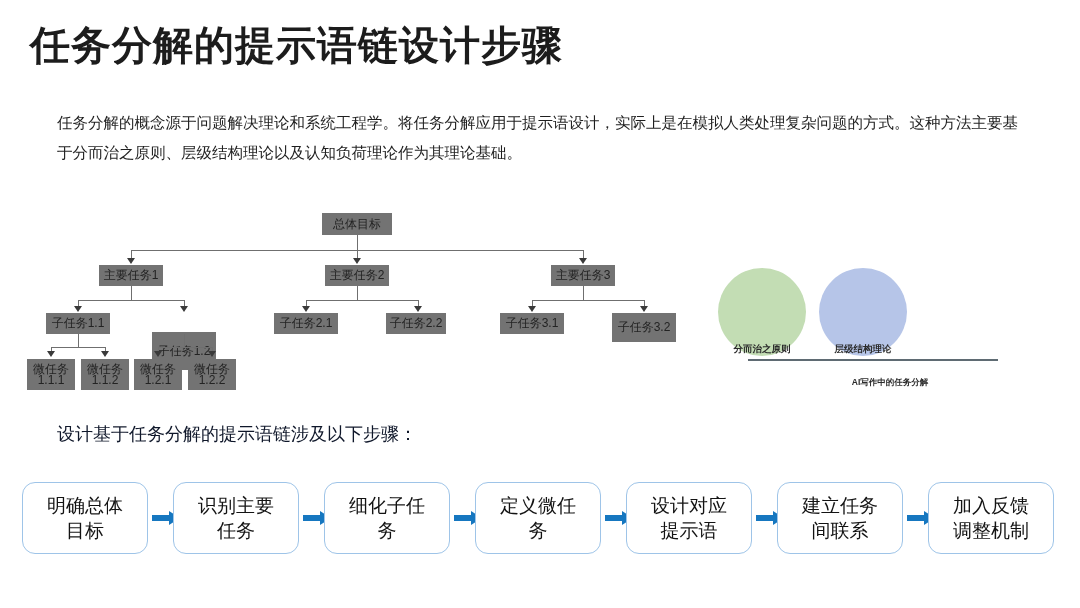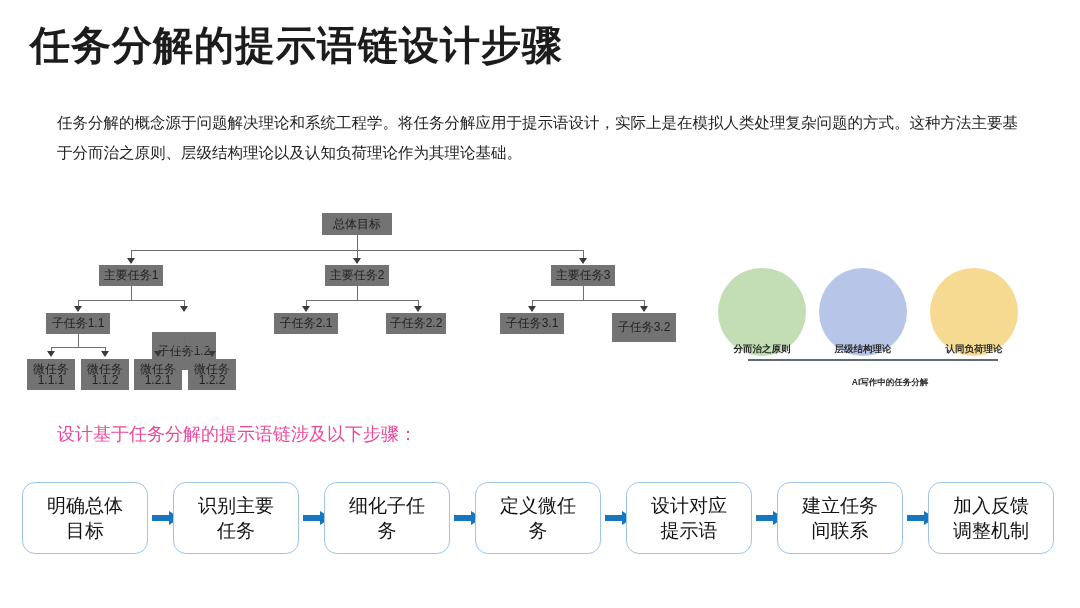--- a/index.html
+++ b/index.html
@@ -121,21 +121,21 @@
     height: 2px;
     background: #5f6b73;
   }
 
   
   .steps-lead {
     position: absolute;
     left: 57px;
     top: 422px;
     font-size: 18px;
-    color: #ec4899;
+    color: #0f172a;
   }
 
   
   .flow {
     position: absolute;
     left: 0px;
     top: 478px;
     width: 1080px;
     height: 84px;
   }
@@ -253,23 +253,20 @@
 </div>
 
 <div class="circle-figure">
 
   <div class="cf-circle" style="left:18px; background:#c3ddb4;">
     <span>分而治之原则</span>
   </div>
   <div class="cf-circle" style="left:119px; background:#b6c5e8;">
     <span>层级结构理论</span>
   </div>
-  <div class="cf-circle" style="left:230px; background:#f6da92;">
-    <span>认同负荷理论</span>
-  </div>
 
   <div class="cf-baseline"></div>
   <div class="cf-caption">AI写作中的任务分解</div>
 </div>
 
 <div class="steps-lead">设计基于任务分解的提示语链涉及以下步骤：</div>
 
 <div class="flow">
 
   <div class="fbox" style="left:22px; white-space:pre-line;">明确总体

